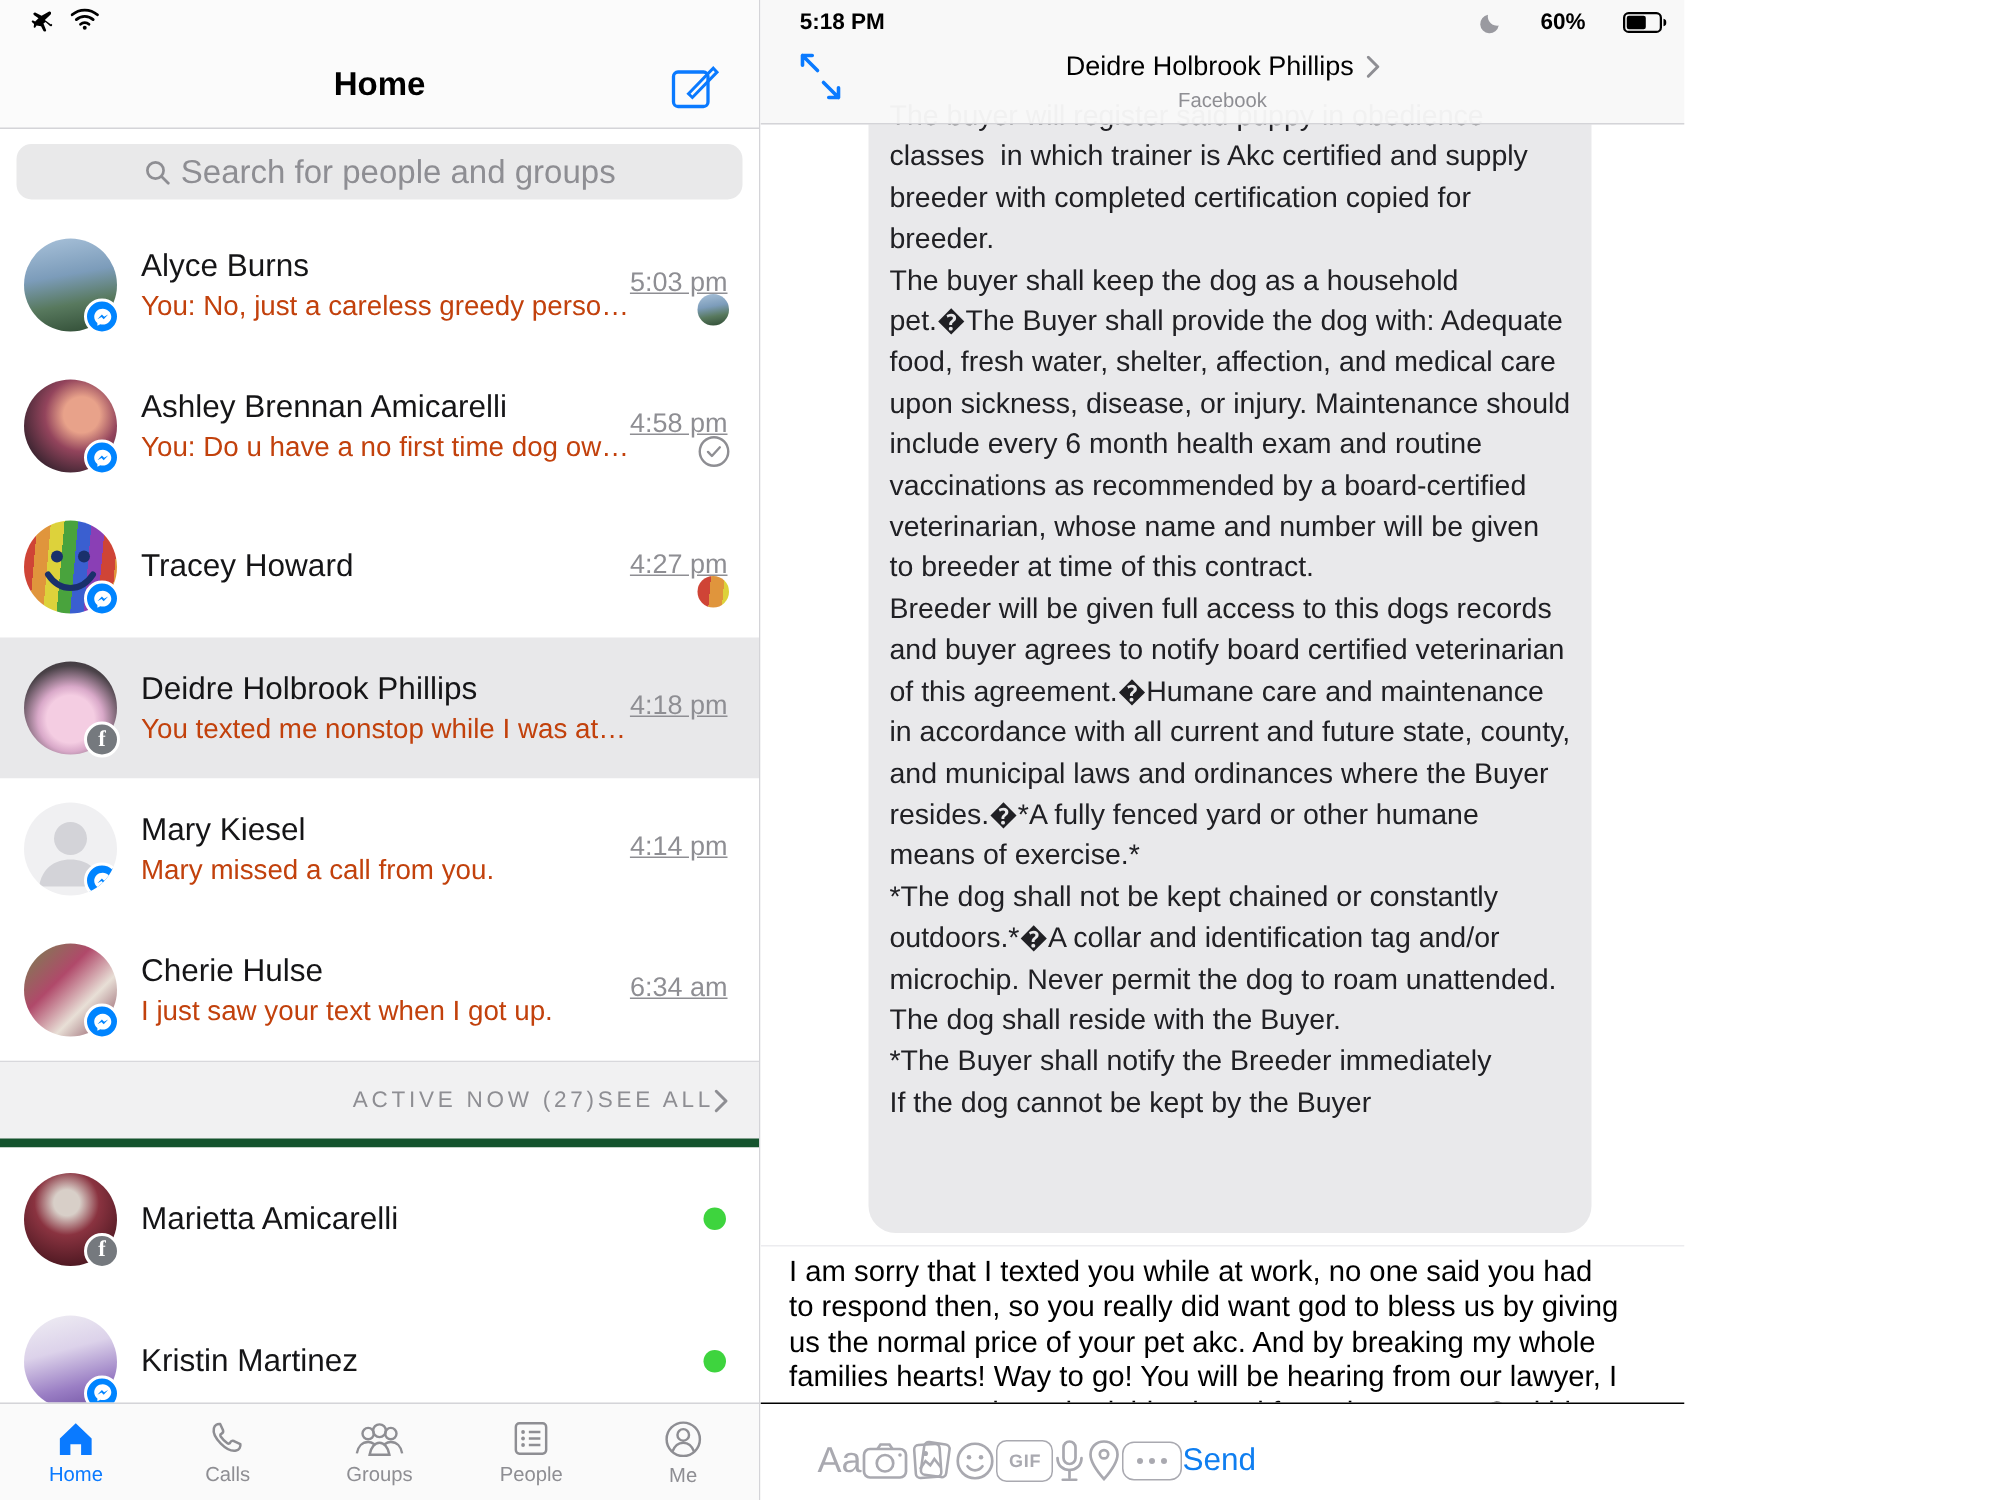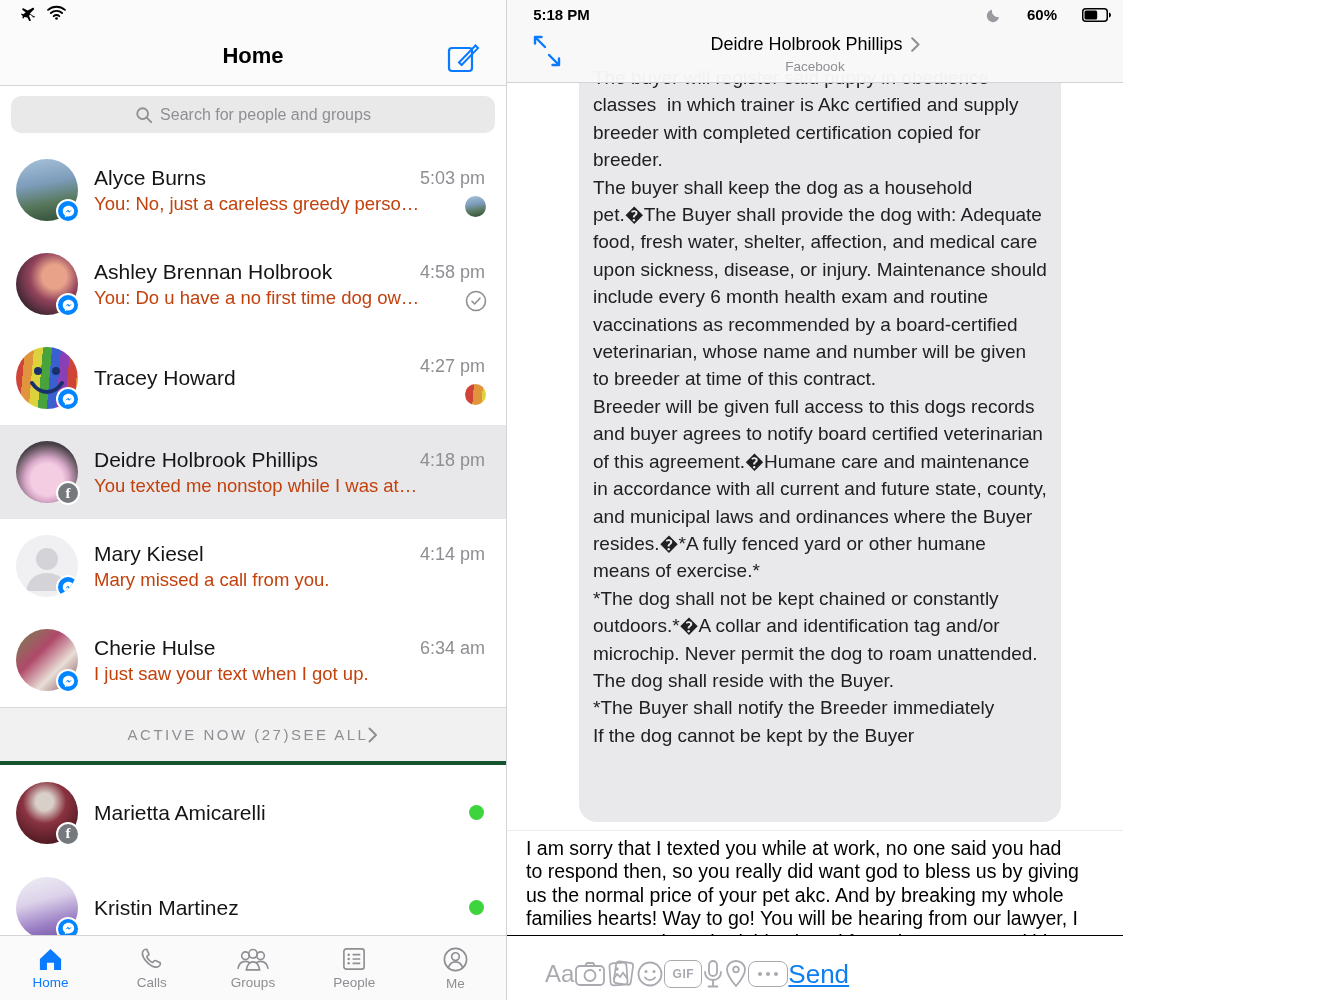--- a/index.html
+++ b/index.html
@@ -20,43 +20,43 @@
              background:#fff; position:relative; overflow:hidden; }
   .sb-header { height:86px; background:#fbfbfb; border-bottom:1px solid #d4d4d8;
                position:relative; display:flex; align-items:flex-end; justify-content:center;
                padding-bottom:16px; }
   .sb-title { font-size:22px; font-weight:bold; color:#000; }
   .compose-btn { position:absolute; right:26px; bottom:10px; width:34px; height:34px;
                  background:none; border:none; cursor:pointer; }
   .search-wrap { padding:10px 11px; }
   .search-bar { height:37px; background:#e9e9ea; border-radius:10px; display:flex;
                 align-items:center; justify-content:center; gap:7px;
-                color:#8e8e93; font-size:16px; }
+                color:#8e8e93; font-size:22px; }
   .conv-row { height:94px; display:flex; align-items:center; padding-left:16px;
               position:relative; background:#fff; }
   .conv-row.selected { background:#e8e8ea; }
   .avatar { width:62px; height:62px; border-radius:50%; position:relative; flex:none;
             margin-right:16px; }
   .badge { position:absolute; right:-2px; bottom:-2px; width:24px; height:24px;
            border-radius:50%; border:2px solid #fff; display:flex; align-items:center;
            justify-content:center; }
   .badge.messenger { background:#0084ff; }
   .badge.facebook  { background:#75797e; color:#fff; font-size:15px; font-weight:bold;
                      font-family:"Liberation Serif", serif; }
   .conv-main { flex:1; padding-right:120px; }
   .conv-name { font-size:21px; color:#151517; white-space:nowrap; }
   .conv-preview { font-size:18.5px; color:#c2410c; margin-top:3px; white-space:nowrap;
                   overflow:hidden; max-width:352px; }
-  .conv-time { position:absolute; right:21px; top:25px; font-size:18px; color:#8e8e93; }
+  .conv-time { position:absolute; right:21px; top:35px; font-size:18px; color:#8e8e93;text-decoration:underline; }
   .conv-receipt { position:absolute; right:19px; top:53px; width:22px; height:22px; }
   .mini-av { width:21px; height:21px; border-radius:50%; }
 
   .section-band { height:58px; background:#f1f1f2; border-top:1px solid #d8d8dc;
-                  border-bottom:4px solid #14532d; display:flex; align-items:center;
-                  justify-content:center; padding:0 20px; }
+                  border-bottom:6px solid #14532d; display:flex; align-items:center;
+                  justify-content:flex-end; padding:0 20px; }
   .band-label { font-size:15px; letter-spacing:2.5px; color:#8e8e93; }
   .band-seeall { font-size:15px; letter-spacing:2.5px; color:#8e8e93; display:flex;
                  align-items:center; gap:0; background:none; border:none; cursor:pointer; }
 
   .active-row { height:95px; display:flex; align-items:center; padding-left:16px;
                 position:relative; background:#fff; }
   .active-name { font-size:21px; color:#151517; }
   .online-dot { position:absolute; right:22px; width:15px; height:15px; border-radius:50%;
                 background:#3ed43e; }
 
@@ -94,21 +94,21 @@
                   padding:12px 28px 0 38px; z-index:10; }
   .tool-btn { background:none; border:none; cursor:pointer; display:flex;
               align-items:center; justify-content:center; color:#a9a9b0; }
   .aa-label { font-size:24px; color:#a9a9b0; }
   .gif-box { display:inline-flex; align-items:center; justify-content:center; width:38px;
              height:28px; border:1.5px solid #a9a9b0; border-radius:7px; font-size:12px;
              letter-spacing:0.5px; color:#a9a9b0; font-weight:bold; }
   .more-box { display:inline-flex; align-items:center; justify-content:center; gap:4px;
               width:40px; height:26px; border:1.5px solid #a9a9b0; border-radius:8px; }
   .more-box i { width:4px; height:4px; border-radius:50%; background:#a9a9b0; }
-  .send-label { font-size:26px; color:#0f7ef0;text-decoration:underline; }
+  .send-label { font-size:21px; color:#0f7ef0; }
 
   
   .av-alyce   { background:linear-gradient(170deg,#a9c2da 0%,#7c9cba 40%,#58795e 68%,#2e4a33 100%); }
   .av-ashley  { background:radial-gradient(circle at 62% 38%,#e8a28a 0 22%,#93445c 45%,#3a2430 78%,#27141e 100%); }
   .av-tracey  { background:repeating-linear-gradient(95deg,#cf4436 0 9px,#e0953c 9px 18px,#ddd23b 18px 27px,#49a33d 27px 36px,#3a5fd0 36px 45px,#8a3fb5 45px 54px); }
   .av-deidre  { background:radial-gradient(circle at 50% 62%,#f4cde2 0 32%,#d9a9c9 44%,#4a4248 72%,#2b272c 100%); }
   .av-default { background:#f0f0f2; overflow:hidden; }
   .av-cherie  { background:linear-gradient(135deg,#76864f 0%,#b0496a 38%,#e8dfd6 66%,#7d3b4e 100%); }
   .av-marietta{ background:radial-gradient(circle at 46% 32%,#d8cfc8 0 16%,#8a3340 40%,#46151e 85%); }
   .av-kristin { background:linear-gradient(165deg,#f0eff4 0%,#dcd2ea 38%,#9a7ec4 72%,#6d4fa0 100%); }
@@ -186,21 +186,21 @@
 
       <div class="conv-row">
         <div class="avatar av-ashley">
           <span class="badge messenger">
               <svg width="13" height="13" viewBox="0 0 16 16">
                 <path fill="#fff" d="M8 1C4.1 1 1 3.9 1 7.6c0 2.1 1 3.9 2.6 5.1V15l2.4-1.3c.6.2 1.3.3 2 .3 3.9 0 7-2.9 7-6.4S11.9 1 8 1zm.8 8.6L7 7.7 3.6 9.6l3.7-3.9 1.8 1.9 3.3-1.9-3.6 3.9z"></path>
               </svg>
             </span>
         </div>
         <div class="conv-main">
-          <div class="conv-name">Ashley Brennan Holbrook</div>
+          <div class="conv-name">Ashley Brennan Amicarelli</div>
           <div class="conv-preview">You: Do u have a no first time dog ow…</div>
         </div>
         <div class="conv-time">4:58 pm</div>
         <div class="conv-receipt">
           <svg width="22" height="22" viewBox="0 0 22 22">
               <circle cx="11" cy="11" r="9.5" fill="none" stroke="#8e8e93" stroke-width="1.6"></circle>
               <path d="M7 11.3l2.6 2.7 5.3-5.8" fill="none" stroke="#8e8e93" stroke-width="1.6" stroke-linecap="round" stroke-linejoin="round"></path>
             </svg>
         </div>
       </div>

